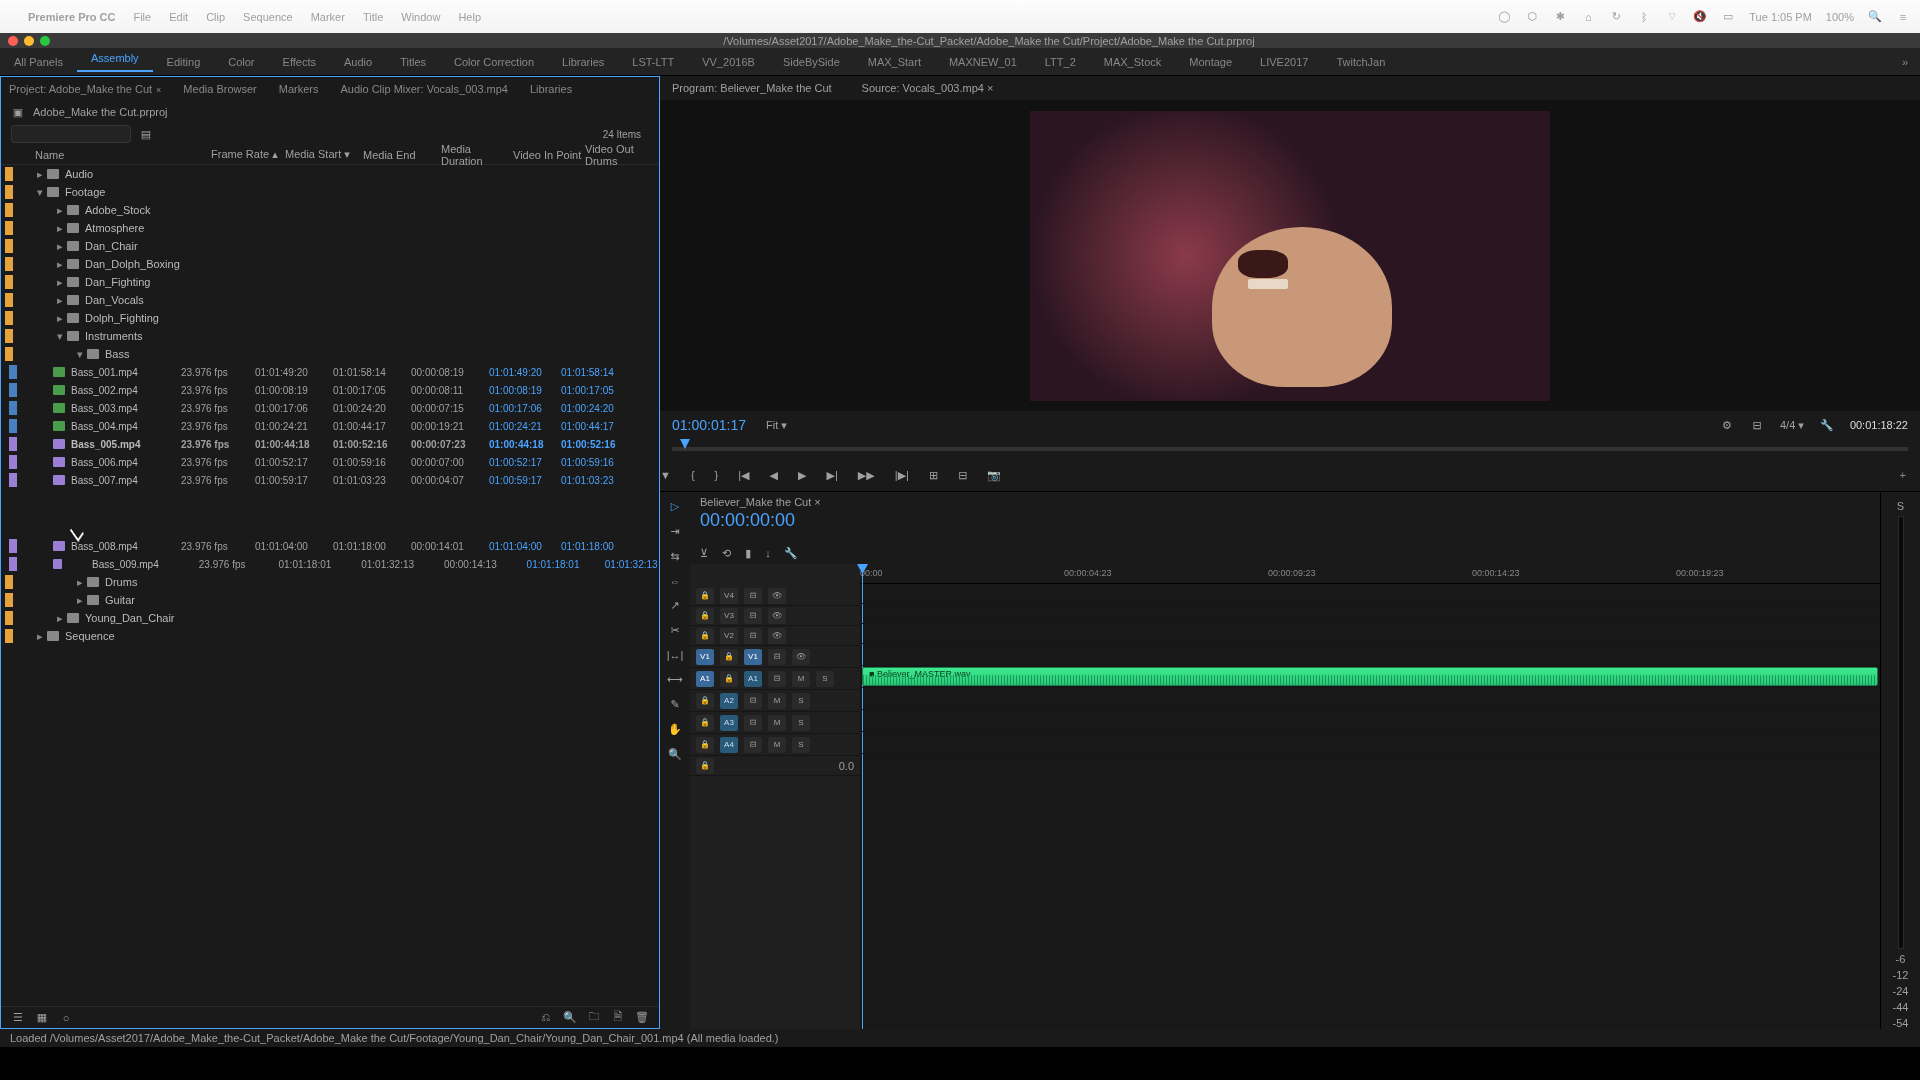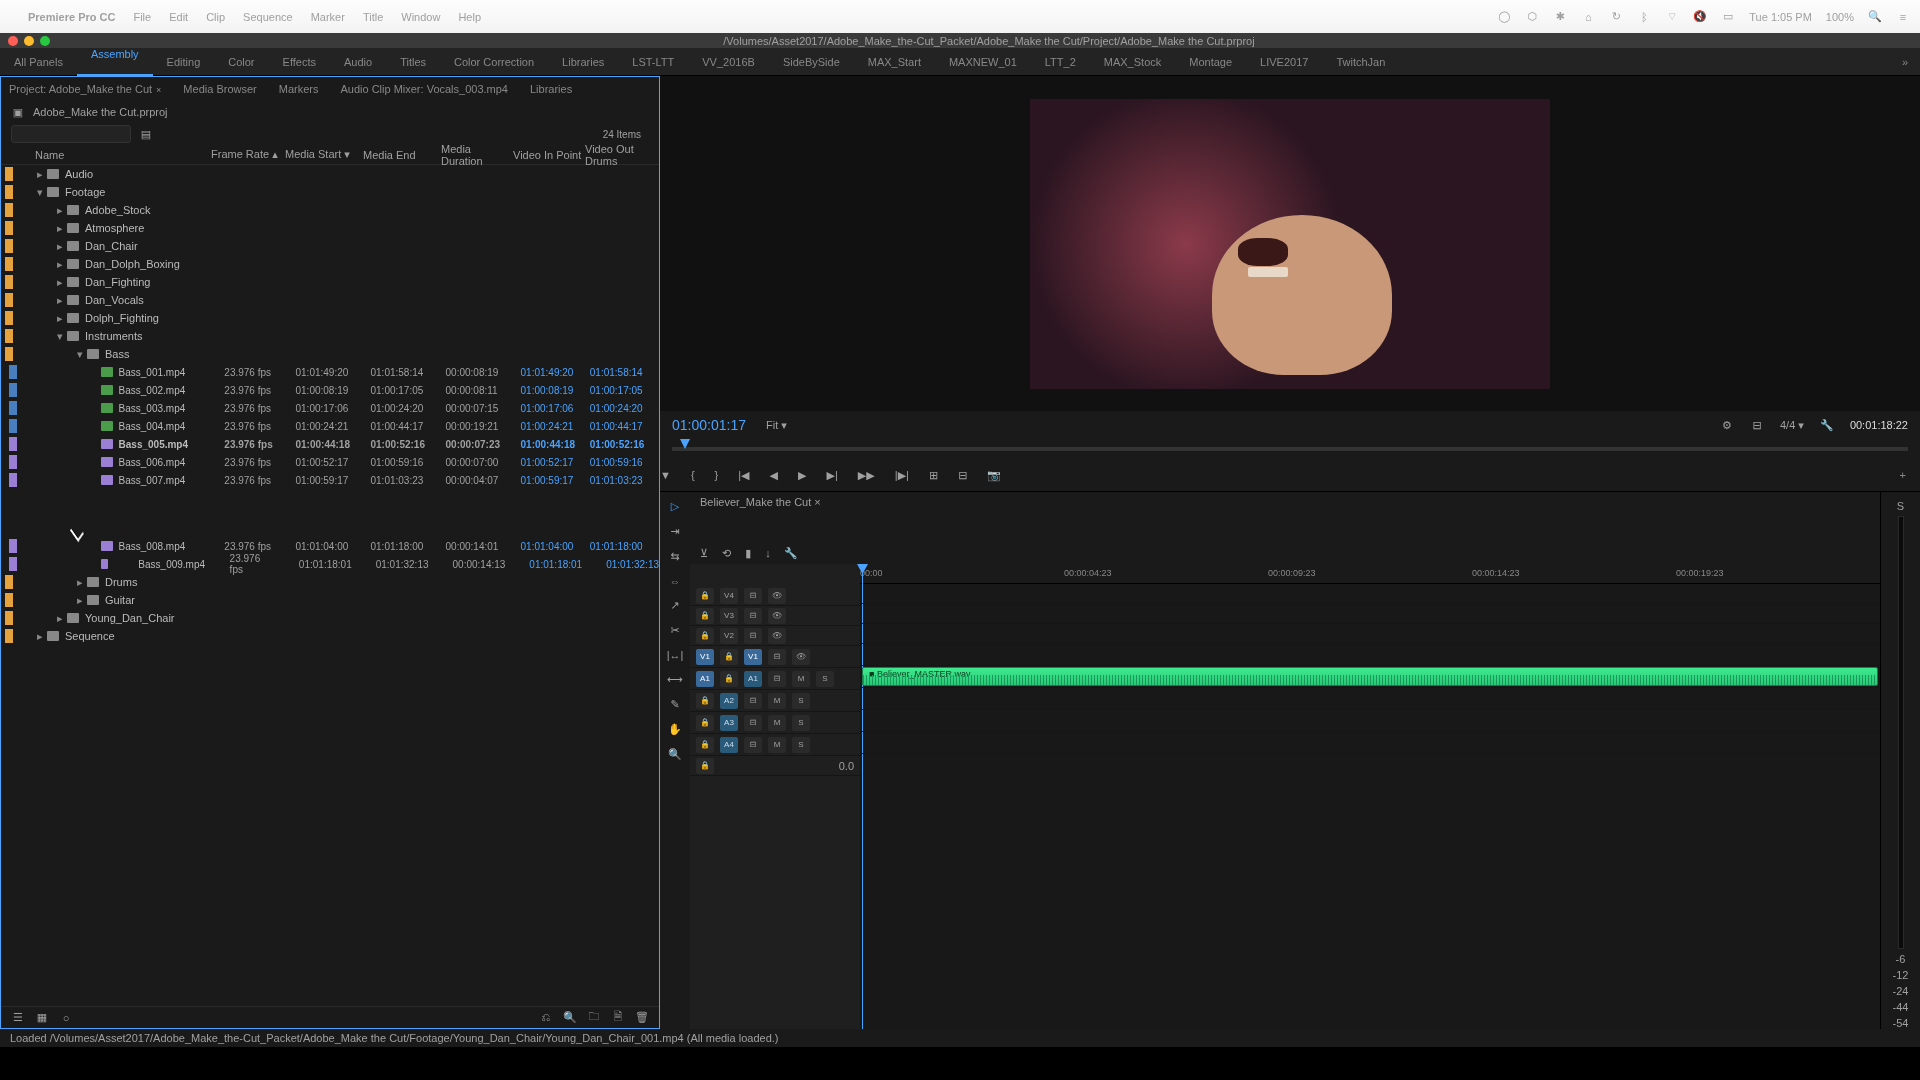--- a/index.html
+++ b/index.html
@@ -9,21 +9,21 @@
 .menubar .right{margin-left:auto;display:flex;gap:14px;align-items:center}
 .apple{font-size:15px}
 .menubar b{font-weight:600}
 .titlebar{height:15px;background:#3a3a3a;display:flex;align-items:center;color:#888;font-size:10px}
 .titlebar .dots{display:flex;gap:6px;padding:0 8px}
 .dot{width:10px;height:10px;border-radius:50%}
 .dr{background:#ff5f57}.dy{background:#febc2e}.dg{background:#28c840}
 .titlebar .path{margin:0 auto}
 .workbar{height:28px;background:#232323;display:flex;align-items:center;border-bottom:1px solid #000}
 .workbar span{padding:0 14px;color:#888;font-size:11px}
-.workbar span.active{color:#4aa3ff;border-bottom:2px solid #4aa3ff;padding-bottom:14px}
+.workbar span.active{color:#4aa3ff;border-bottom:2px solid #4aa3ff;padding-bottom:6px}
 .workbar .ov{margin-left:auto;padding-right:12px}
 .main{display:flex;height:calc(100% - 43px - 18px)}
 .projpane{width:660px;border:1px solid #4aa3ff;background:#1a1a1a;display:flex;flex-direction:column}
 .rightpane{flex:1;display:flex;flex-direction:column}
 .tabs{height:24px;display:flex;align-items:center;gap:22px;padding:0 8px;background:#1a1a1a;font-size:11px}
 .tabs span{color:#888}
 .tabs span.act{color:#ddd}
 .tabs .x{font-size:9px;margin-left:4px}
 .prjhead{height:22px;display:flex;align-items:center;padding:0 10px;gap:8px}
 .searchrow{height:22px;display:flex;align-items:center;padding:0 10px;gap:8px}
@@ -35,21 +35,21 @@
 .tree{flex:1;overflow:auto}
 .trow{height:18px;display:flex;align-items:center;font-size:10px}
 .lbl{width:8px;height:14px;margin:0 4px;background:#e6a23c}
 .lbl.blue{background:#4a7fbf}
 .lbl.purple{background:#9b7fd4}
 .arr{width:10px;color:#888;cursor:pointer}
 .fold{width:12px;height:10px;background:#888;margin-right:6px;border-radius:1px}
 .clip{width:12px;height:10px;background:#4a9b4a;margin-right:6px;border-radius:1px}
 .clip.p{background:#9b7fd4}
 .trow .nm{color:#bbb}
-.filerow{padding-left:100px}
+.filerow{padding-left:52px}
 .filerow span{display:inline-block;font-size:10px}
 .filerow .nm{width:110px}
 .filerow .fr{width:74px}
 .filerow .ms,.filerow .me,.filerow .md{width:78px}
 .filerow .vi,.filerow .vo{width:72px;color:#4aa3ff}
 .pfoot{height:22px;background:#1a1a1a;display:flex;align-items:center;padding:0 10px;gap:10px;border-top:1px solid #2a2a2a}
 .monitor{height:415px;background:#1a1a1a;display:flex;flex-direction:column}
 .mtabs{height:24px;display:flex;align-items:center;gap:30px;padding:0 12px;font-size:11px}
 .preview{flex:1;display:flex;align-items:center;justify-content:center;background:#111}
 .preview .img{width:520px;height:290px;background:radial-gradient(circle at 30% 50%,#8b3a4a 0%,#2a1520 40%),linear-gradient(90deg,#4a2030 0%,#3a5a9b 50%,#2a7fbf 100%);position:relative;overflow:hidden}
@@ -404,20 +404,24 @@
         <span class="ic">⎌</span>
         <span class="ic">🔍</span>
         <span class="ic">🗀</span>
         <span class="ic">🗎</span>
         <span class="ic">🗑</span>
       </div>
     </div>
 
     <div class="rightpane">
       <div class="monitor">
+        <div class="mtabs">
+          <span>Program: Believer_Make the Cut</span>
+          <span class="act"><span>Source: Vocals_003.mp4</span><span class="x"> ×</span></span>
+        </div>
         <div class="preview">
           <div class="img">
             <div class="face"></div>
               <div class="mouth"></div>
               <div class="teeth"></div>
           </div>
         </div>
         <div class="mctrl">
           <span class="tc">01:00:01:17</span>
           <span class="fit"><span>Fit</span> ▾</span>
@@ -459,20 +463,21 @@
           <span>✂</span>
           <span>|↔|</span>
           <span>⟷</span>
           <span>✎</span>
           <span>✋</span>
           <span>🔍</span>
         </div>
         <div class="tlbody">
           <div class="tlhead">
             <div class="seq"><span>Believer_Make the Cut</span> <span class="x">×</span></div>
+            <div class="tc">00:00:00:00</div>
           </div>
           <div class="tlctrl">
             <span>⊻</span>
             <span>⟲</span>
             <span>▮</span>
             <span>↓</span>
             <span>🔧</span>
           </div>
           <div class="tracks">
             <div class="trackhead" id="trackhead">

